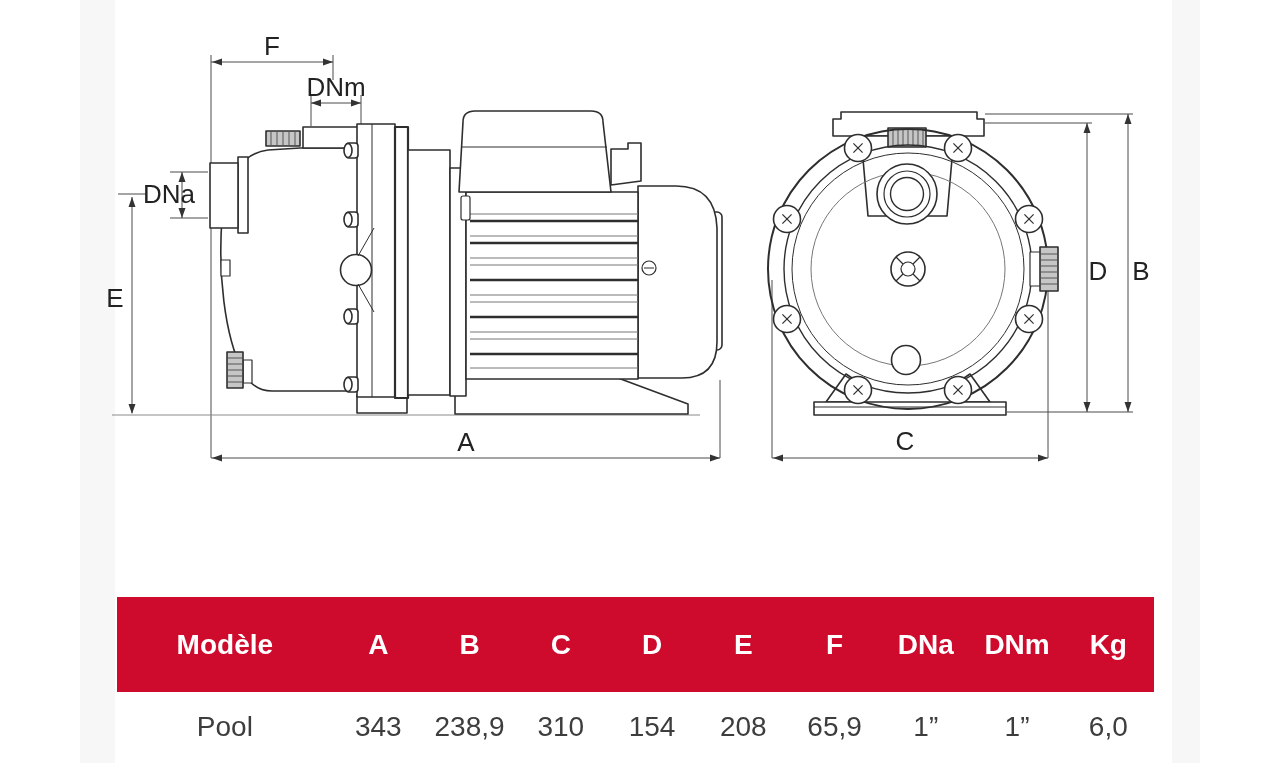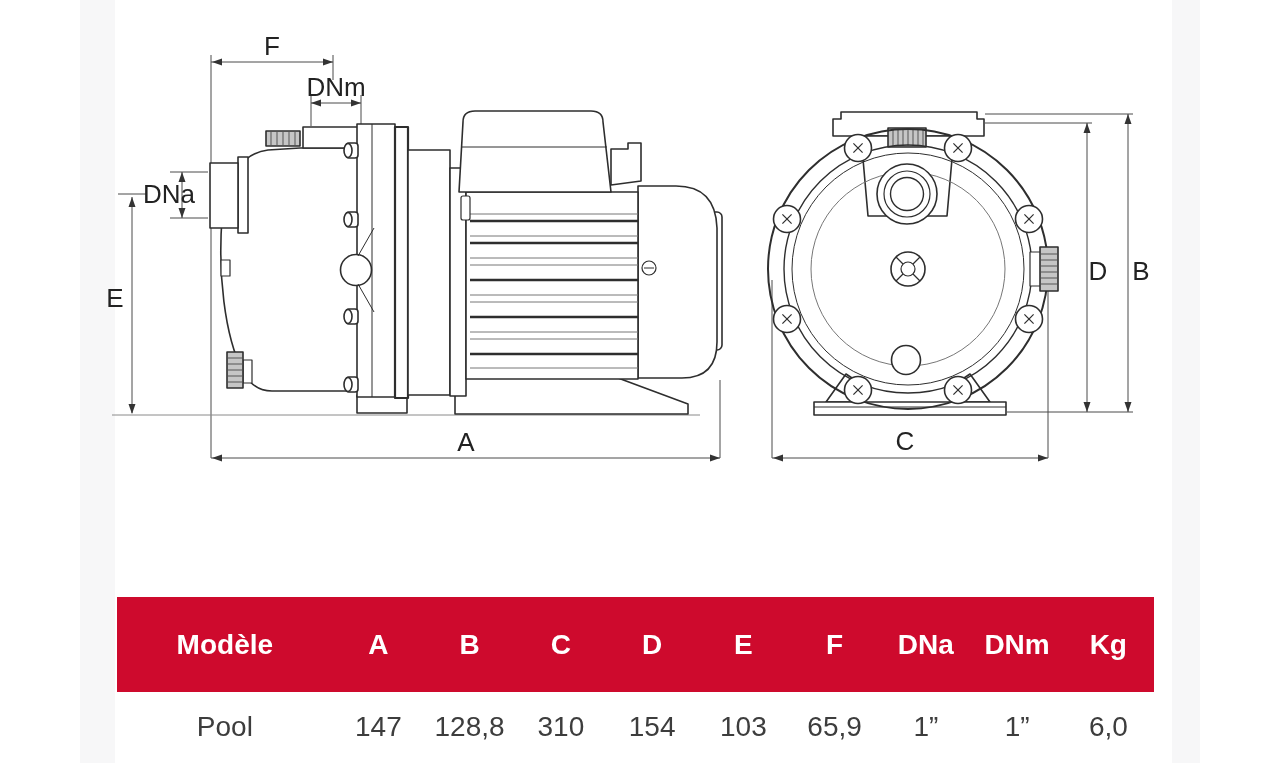--- a/index.html
+++ b/index.html
@@ -8,21 +8,21 @@
     font-family:"Liberation Sans", sans-serif;
   }
   .side-band{position:absolute;top:0;height:763px;background:#f7f7f8;}
   .side-band.left{left:80px;width:35px;}
   .side-band.right{left:1172px;width:28px;}
   .drawing-svg{position:absolute;left:0;top:0;}
   .dim-text{font-family:"Liberation Sans",sans-serif;font-size:26px;fill:#222;}
   .spec-table{position:absolute;left:117px;top:597px;width:1037px;}
   .spec-head{display:flex;align-items:center;height:95px;background:#ce0a2d;color:#ffffff;
     font-weight:bold;font-size:28px;}
-  .spec-row{display:flex;align-items:center;height:69px;color:#3d3d3d;font-size:28px;justify-content:center;}
+  .spec-row{display:flex;align-items:center;height:69px;color:#3d3d3d;font-size:28px;}
   .cell{flex:1 1 0;text-align:center;white-space:nowrap;}
   .cell.model{flex:0 0 20.8%;}
 </style>
 </head>
 <body>
 
 <div class="stage">
 
   <div class="side-band left"></div>
   <div class="side-band right"></div>
@@ -262,25 +262,25 @@
       <div class="cell">C</div>
       <div class="cell">D</div>
       <div class="cell">E</div>
       <div class="cell">F</div>
       <div class="cell">DNa</div>
       <div class="cell">DNm</div>
       <div class="cell">Kg</div>
     </div>
     <div class="spec-row" style="color: rgb(61, 61, 61);">
       <div class="cell model">Pool</div>
-      <div class="cell">147</div>
-      <div class="cell">128,8</div>
+      <div class="cell">343</div>
+      <div class="cell">238,9</div>
       <div class="cell">310</div>
       <div class="cell">154</div>
-      <div class="cell">103</div>
+      <div class="cell">208</div>
       <div class="cell">65,9</div>
       <div class="cell">1”</div>
       <div class="cell">1”</div>
       <div class="cell">6,0</div>
     </div>
   </div>
 
 </div>
 
 </body></html>

